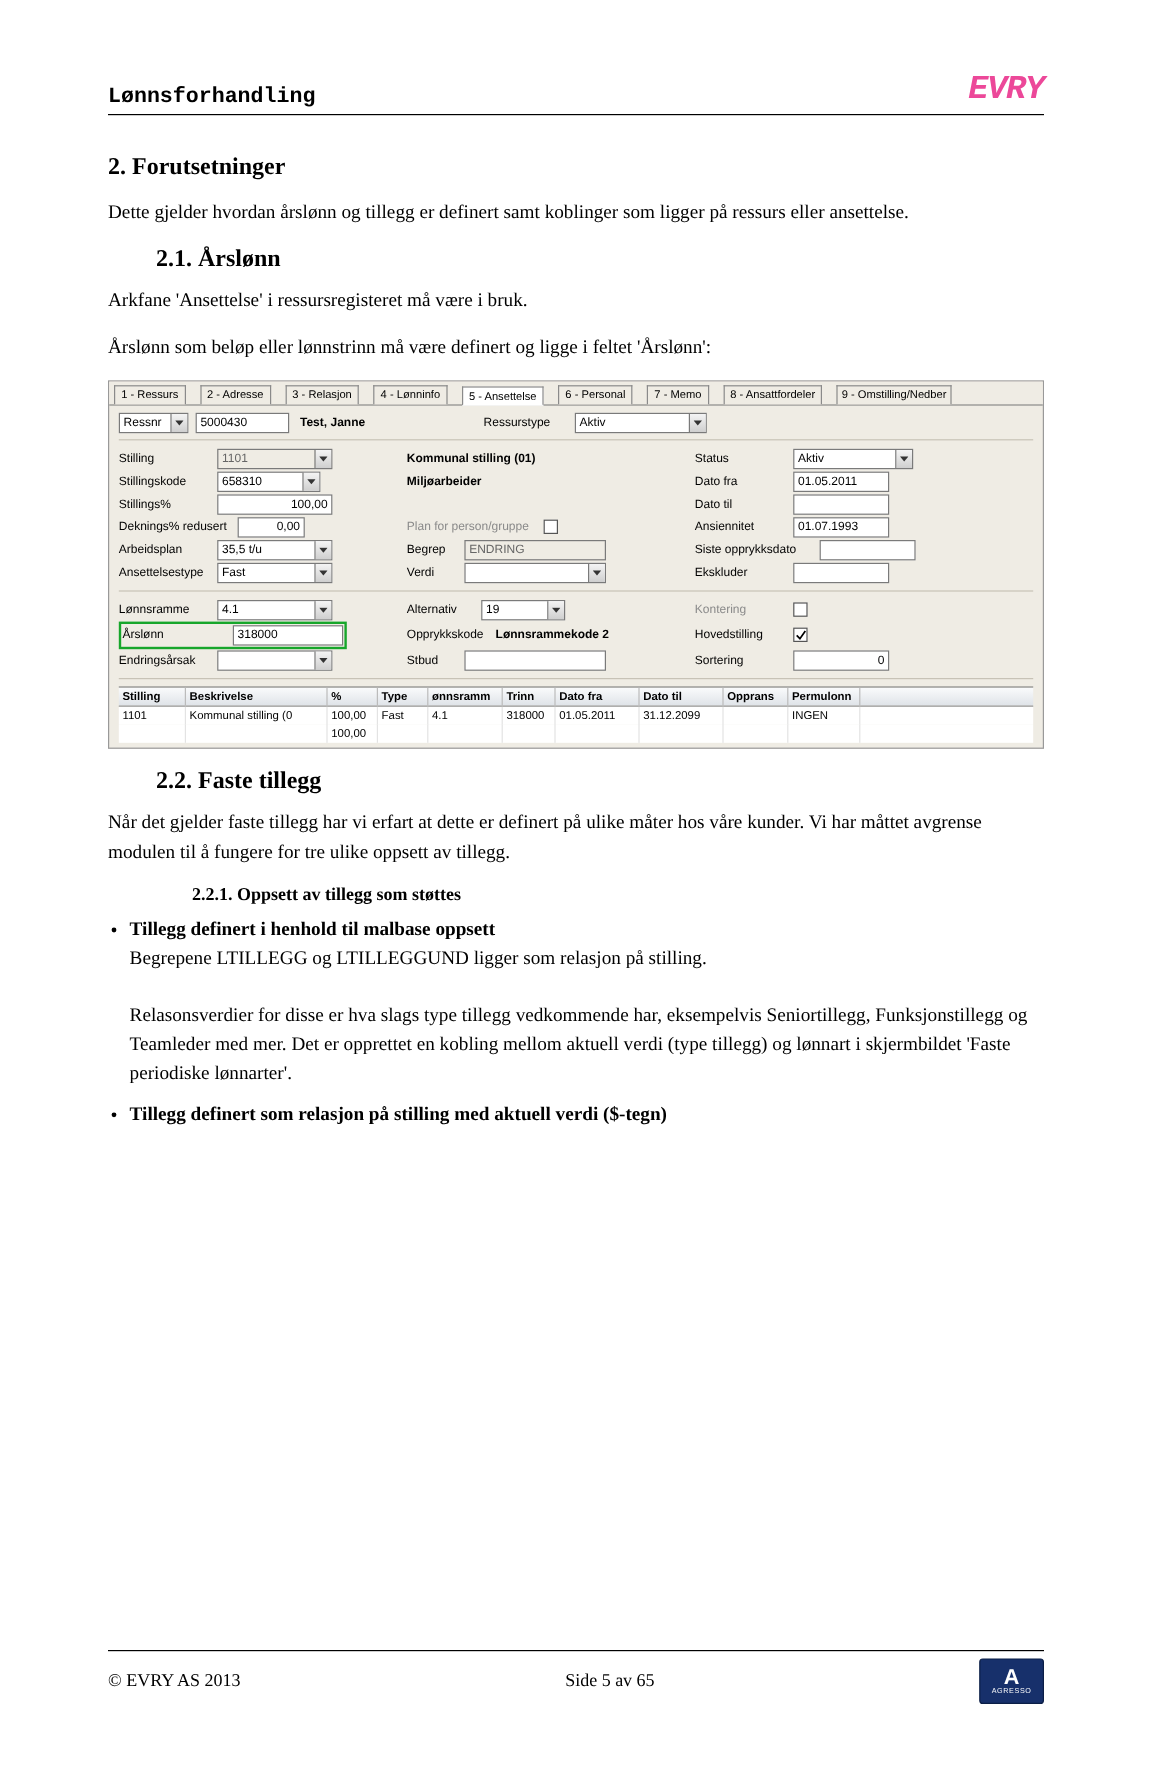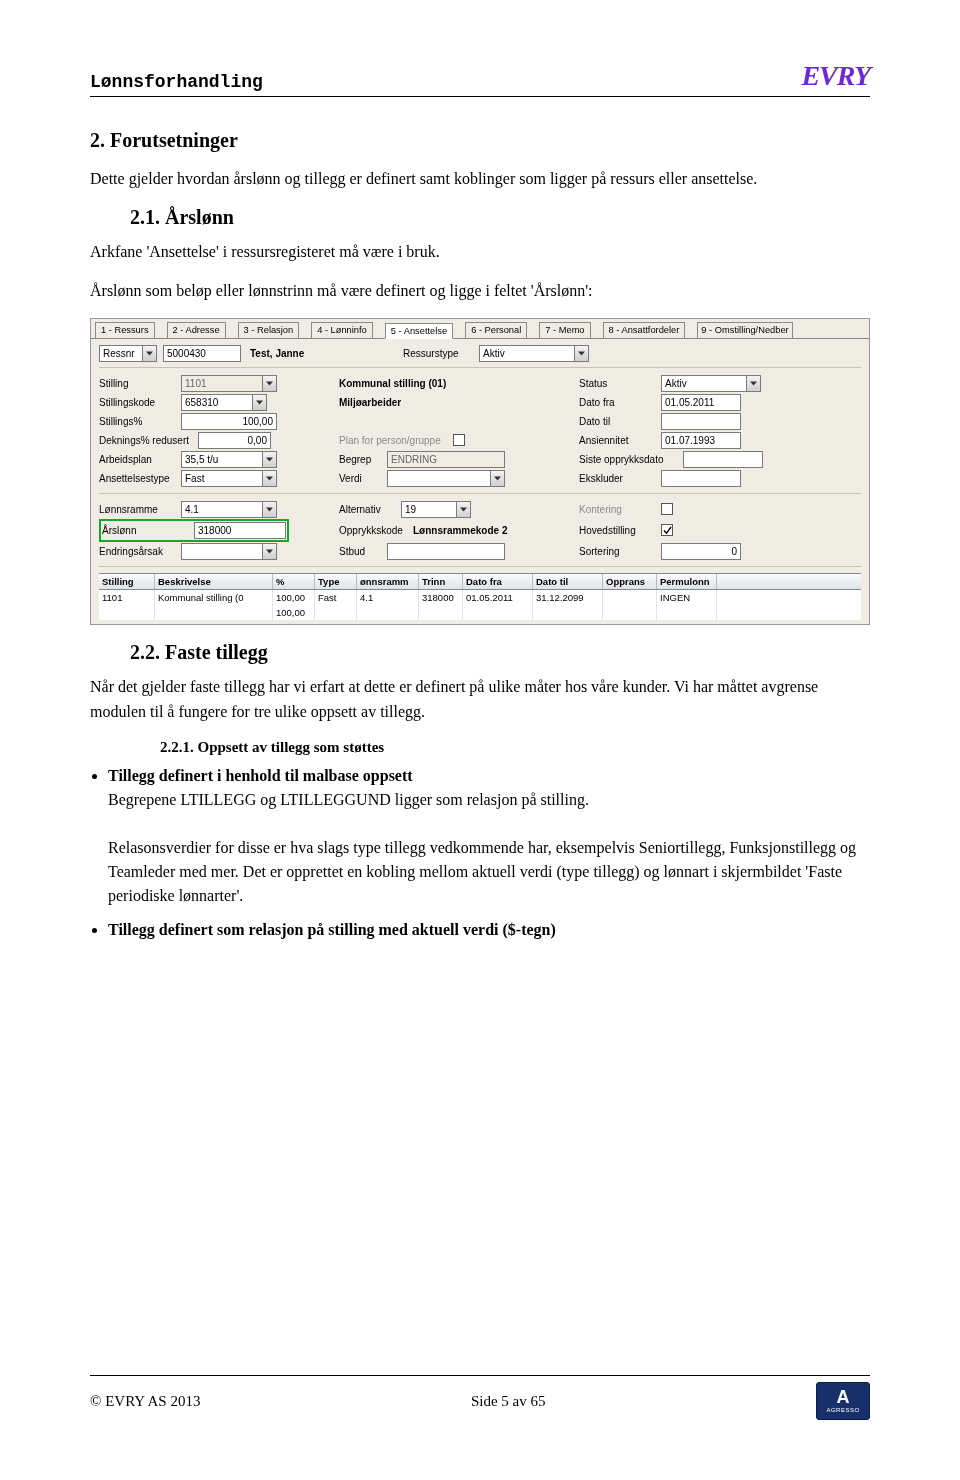--- a/index.html
+++ b/index.html
@@ -21,25 +21,25 @@
   .header {
     display: flex;
     justify-content: space-between;
     align-items: flex-end;
     border-bottom: 1px solid #000;
     padding-bottom: 4px;
     margin-bottom: 20px;
   }
   .header-title { font-family: Liberation Mono, monospace; font-size: 18px; font-weight: bold; }
   .evry-logo {
-    font-family: Liberation Serif, serif;
+    font-family: Liberation Mono, monospace;
     font-weight: 900;
     font-style: italic;
     font-size: 28px;
-    color: #6d28d9;
+    color: #ec4899;
     letter-spacing: -1px;
   }
   h1.section { font-size: 20px; font-weight: bold; margin: 12px 0 14px 0; }
   h2.subsection { font-size: 20px; font-weight: bold; margin: 10px 0 10px 40px; }
   h3.subsubsection { font-size: 15px; margin: 8px 0 8px 70px; }
   p.body { margin: 0 0 14px 0; line-height: 1.6; }
   .content { flex: 1; }
   ul.bullets { list-style: disc; margin-left: 18px; }
   ul.bullets > li { margin-bottom: 10px; line-height: 1.5; }
   .li-title { font-weight: bold; }
@@ -248,21 +248,21 @@
             <div class="inp right" style="width:96px">100,00</div>
           </div>
           <div class="cell"></div>
           <div class="cell">
               <span class="lbl">Dato til</span>
             <div class="inp" style="width:80px"></div>
           </div>
 
           <div class="cell">
               <span class="lbl" style="width:95px">Deknings% redusert</span>
-            <div class="inp right" style="width:73px">0,00</div>
+            <div class="inp right" style="width:56px">0,00</div>
           </div>
           <div class="cell">
               <span class="lbl gray" style="width:110px">Plan for person/gruppe</span>
             <span class="check"></span>
           </div>
           <div class="cell">
               <span class="lbl">Ansiennitet</span>
             <div class="inp" style="width:80px">01.07.1993</div>
           </div>
 

